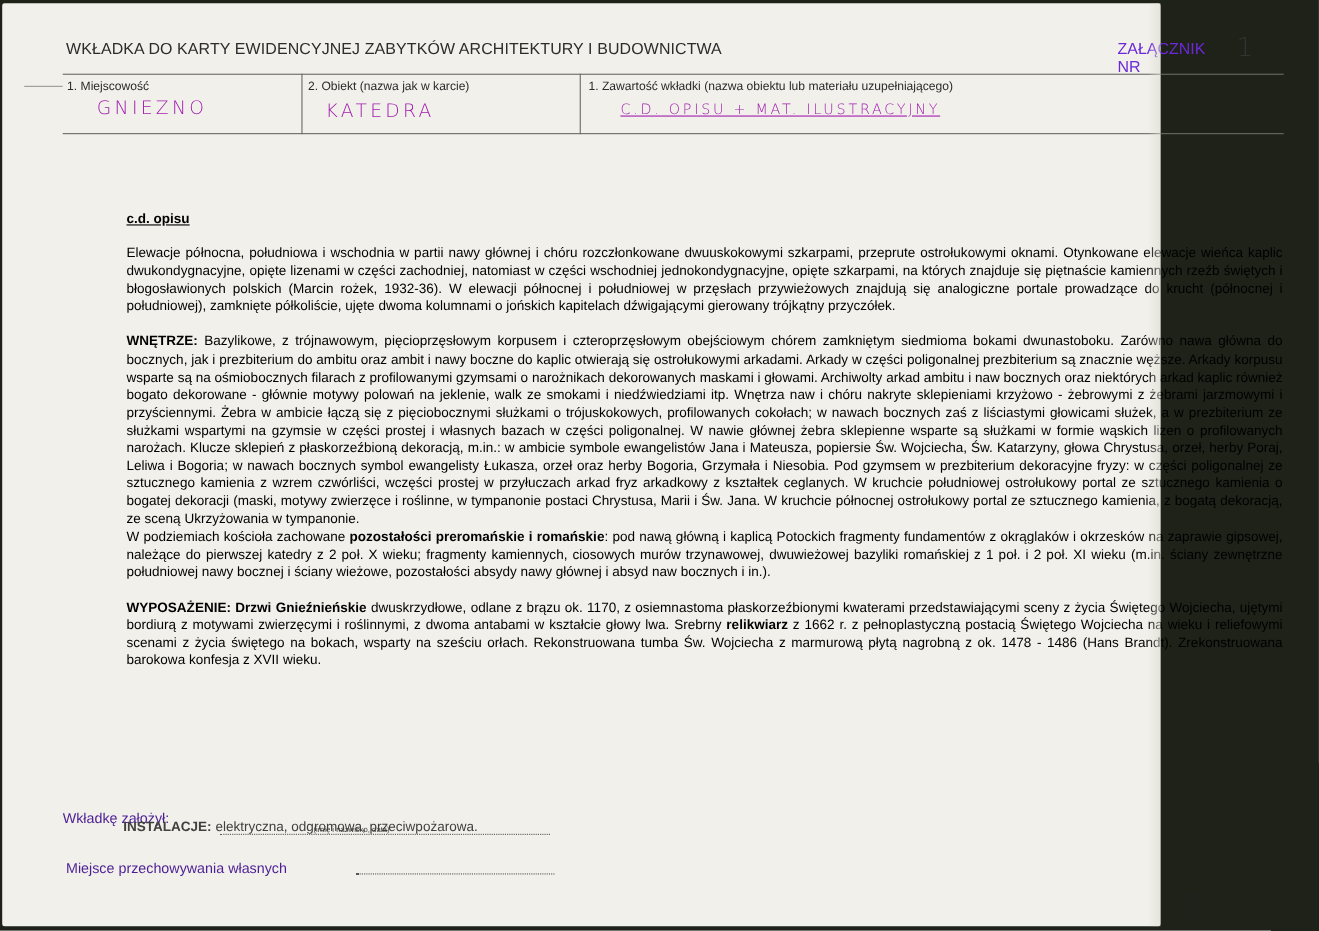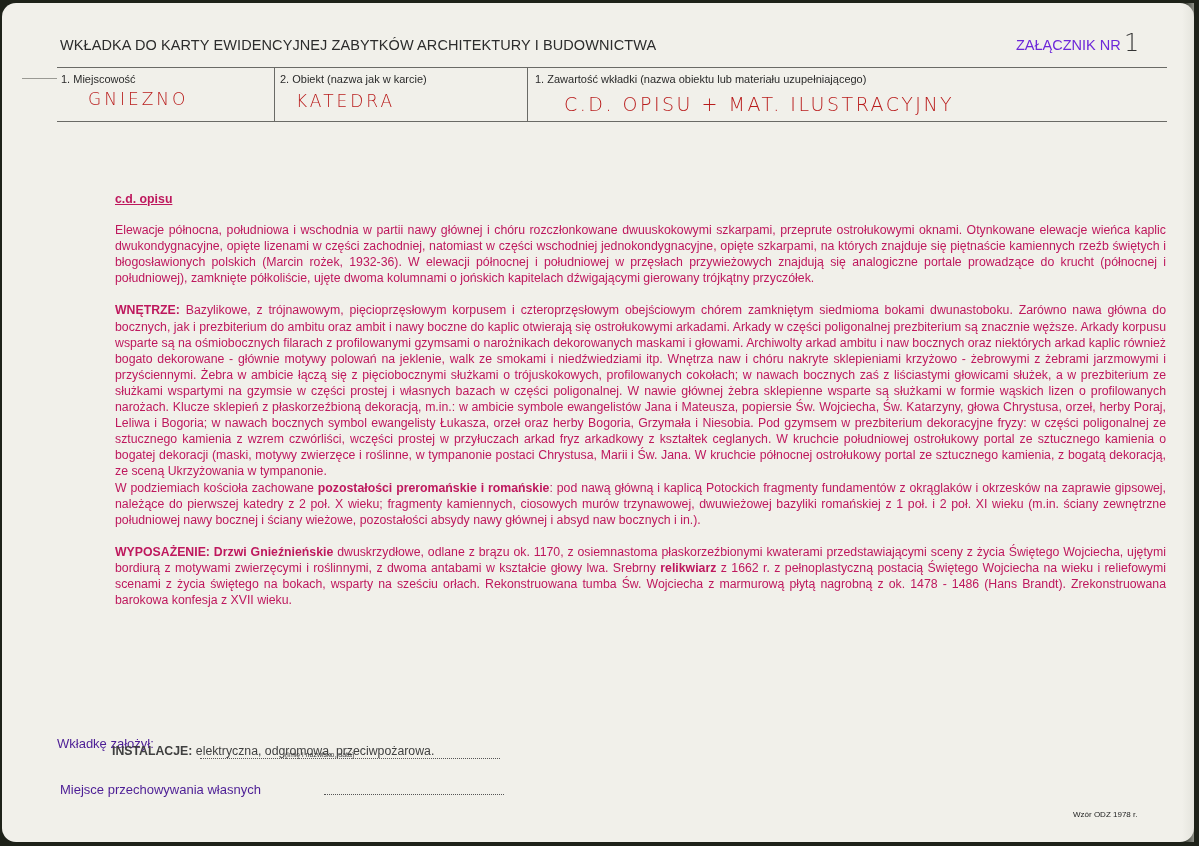--- a/index.html
+++ b/index.html
@@ -3,23 +3,23 @@
 <meta charset="utf-8">
 <style>
   html, body { margin: 0; padding: 0; }
   body {
     width: 1199px; height: 846px; overflow: hidden;
     background: #1e2219;
     font-family: "Liberation Sans", sans-serif;
     color: #2a2a2a;
   }
   .page {
-    position: absolute; left: 2px; top: 3px; width: 1192px; height: 839px;
+    position: absolute; left: 2px; top: 3px; width: 1053px; height: 839px;
     background: #f1f0ea;
-    border-radius: 14px;
+    border-radius: 2px;
   }
   .page::after {
     content: ""; position: absolute; right: 0; top: 0; width: 12px; height: 100%;
     background: linear-gradient(to right, rgba(0,0,0,0), rgba(220,220,212,0.6));
   }
   .header-title {
     position: absolute; left: 58px; top: 34px;
     font-size: 14.5px; letter-spacing: 0.1px; color: #2c2c2c;
   }
   .annex {
@@ -27,25 +27,25 @@
   }
   .annex-num {
     position: absolute; left: 1122px; top: 26px; font-size: 24px; font-family: "DejaVu Sans", sans-serif;
     color: #333; font-weight: 300;
   }
   .hline { position: absolute; height: 1px; background: #6a6a66; }
   .vline { position: absolute; width: 1px; background: #6a6a66; }
   .field-label { position: absolute; font-size: 11px; color: #2a2a2a; }
   .field-value {
     position: absolute; font-family: "DejaVu Sans", sans-serif; font-size: 17px;
-    letter-spacing: 3px; color: #b91c1c; font-weight: 300;
+    letter-spacing: 3px; color: #a21caf; font-weight: 300;
   }
   .content {
     position: absolute; left: 113px; top: 188px; width: 1051px;
-    font-size: 12.3px; line-height: 16.1px; color: #be185d; text-align: justify;
+    font-size: 12.3px; line-height: 16.1px; color: #000000; text-align: justify;
   }
   .content p { margin: 0; }
   .section-head { text-decoration: underline; font-weight: bold; margin-bottom: 15px !important; }
   .gap { height: 16px; }
   b { font-weight: bold; }
   .footer-label { position: absolute; font-size: 13px; color: #4c1d95; }
   .overlay-text { position: absolute; font-size: 12.3px; color: #404040; }
   .dotted { position: absolute; border-bottom: 1px dotted #555; height: 0; }
   .form-id { position: absolute; left: 1071px; top: 807px; font-size: 8px; font-weight: normal; color: #222; }
 </style>
@@ -64,21 +64,21 @@
   <div class="vline" style="left:272px; top:64px; height:55px;"></div>
   <div class="vline" style="left:525px; top:64px; height:55px;"></div>
 
   <div class="field-label" style="left:59px; top:70px;">1. Miejscowość</div>
   <div class="field-value" style="left:86px; top:86px;">GNIEZNO</div>
 
   <div class="field-label" style="left:278px; top:70px;">2. Obiekt (nazwa jak w karcie)</div>
   <div class="field-value" style="left:294px; top:88px;">KATEDRA</div>
 
   <div class="field-label" style="left:533px; top:70px;">1. Zawartość wkładki (nazwa obiektu lub materiału uzupełniającego)</div>
-  <div class="field-value" style="left:562px; top:90px; font-size:19px; letter-spacing:2.5px;">C.D. OPISU + MAT. ILUSTRACYJNY</div>
+  <div class="field-value" style="left:562px; top:90px; font-size:13px; letter-spacing:2.5px;text-decoration:underline;">C.D. OPISU + MAT. ILUSTRACYJNY</div>
 
   <div class="content">
     <p class="section-head">c.d. opisu</p>
     <p>Elewacje północna, południowa i wschodnia w partii nawy głównej i chóru rozczłonkowane dwuuskokowymi szkarpami, przeprute ostrołukowymi oknami. Otynkowane elewacje wieńca kaplic dwukondygnacyjne, opięte lizenami w części zachodniej, natomiast w części wschodniej jednokondygnacyjne, opięte szkarpami, na których znajduje się piętnaście kamiennych rzeźb świętych i błogosławionych polskich (Marcin rożek, 1932-36). W elewacji północnej i południowej w przęsłach przywieżowych znajdują się analogiczne portale prowadzące do krucht (północnej i południowej), zamknięte półkoliście, ujęte dwoma kolumnami o jońskich kapitelach dźwigającymi gierowany trójkątny przyczółek.</p>
     <div class="gap"></div>
     <p><b>WNĘTRZE:</b><span> Bazylikowe, z trójnawowym, pięcioprzęsłowym korpusem i czteroprzęsłowym obejściowym chórem zamkniętym siedmioma bokami dwunastoboku. Zarówno nawa główna do bocznych, jak i prezbiterium do ambitu oraz ambit i nawy boczne do kaplic otwierają się ostrołukowymi arkadami. Arkady w części poligonalnej prezbiterium są znacznie węższe. Arkady korpusu wsparte są na ośmiobocznych filarach z profilowanymi gzymsami o narożnikach dekorowanych maskami i głowami. Archiwolty arkad ambitu i naw bocznych oraz niektórych arkad kaplic również bogato dekorowane - głównie motywy polowań na jeklenie, walk ze smokami i niedźwiedziami itp. Wnętrza naw i chóru nakryte sklepieniami krzyżowo - żebrowymi z żebrami jarzmowymi i przyściennymi. Żebra w ambicie łączą się z pięciobocznymi służkami o trójuskokowych, profilowanych cokołach; w nawach bocznych zaś z liściastymi głowicami służek, a w prezbiterium ze służkami wspartymi na gzymsie w części prostej i własnych bazach w części poligonalnej. W nawie głównej żebra sklepienne wsparte są służkami w formie wąskich lizen o profilowanych narożach. Klucze sklepień z płaskorzeźbioną dekoracją, m.in.: w ambicie symbole ewangelistów Jana i Mateusza, popiersie Św. Wojciecha, Św. Katarzyny, głowa Chrystusa, orzeł, herby Poraj, Leliwa i Bogoria; w nawach bocznych symbol ewangelisty Łukasza, orzeł oraz herby Bogoria, Grzymała i Niesobia. Pod gzymsem w prezbiterium dekoracyjne fryzy: w części poligonalnej ze sztucznego kamienia z wzrem czwórliści, wczęści prostej w przyłuczach arkad fryz arkadkowy z kształtek ceglanych. W kruchcie południowej ostrołukowy portal ze sztucznego kamienia o bogatej dekoracji (maski, motywy zwierzęce i roślinne, w tympanonie postaci Chrystusa, Marii i Św. Jana. W kruchcie północnej ostrołukowy portal ze sztucznego kamienia, z bogatą dekoracją, ze sceną Ukrzyżowania w tympanonie.</span></p>
     <p><span>W podziemiach kościoła zachowane </span><b>pozostałości preromańskie i romańskie</b><span>: pod nawą główną i kaplicą Potockich fragmenty fundamentów z okrąglaków i okrzesków na zaprawie gipsowej, należące do pierwszej katedry z 2 poł. X wieku; fragmenty kamiennych, ciosowych murów trzynawowej, dwuwieżowej bazyliki romańskiej z 1 poł. i 2 poł. XI wieku (m.in. ściany zewnętrzne południowej nawy bocznej i ściany wieżowe, pozostałości absydy nawy głównej i absyd naw bocznych i in.).</span></p>
     <div class="gap"></div>
     <p><b>WYPOSAŻENIE:</b><b> Drzwi Gnieźnieńskie</b><span> dwuskrzydłowe, odlane z brązu ok. 1170, z osiemnastoma płaskorzeźbionymi kwaterami przedstawiającymi sceny z życia Świętego Wojciecha, ujętymi bordiurą z motywami zwierzęcymi i roślinnymi, z dwoma antabami w kształcie głowy lwa. Srebrny </span><b>relikwiarz</b><span> z 1662 r. z pełnoplastyczną postacią Świętego Wojciecha na wieku i reliefowymi scenami z życia świętego na bokach, wsparty na sześciu orłach. Rekonstruowana tumba  Św. Wojciecha z marmurową płytą nagrobną z ok. 1478 - 1486 (Hans Brandt). Zrekonstruowana barokowa konfesja z XVII wieku.</span></p>
   </div>

